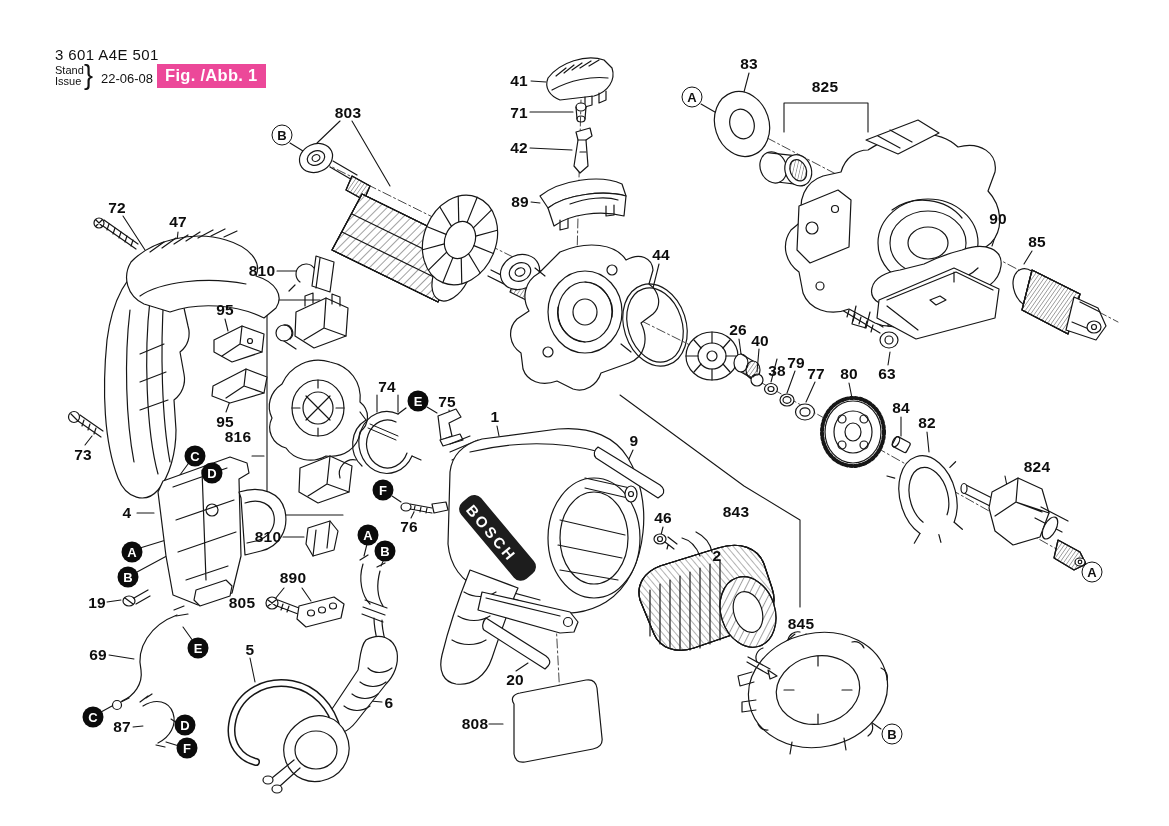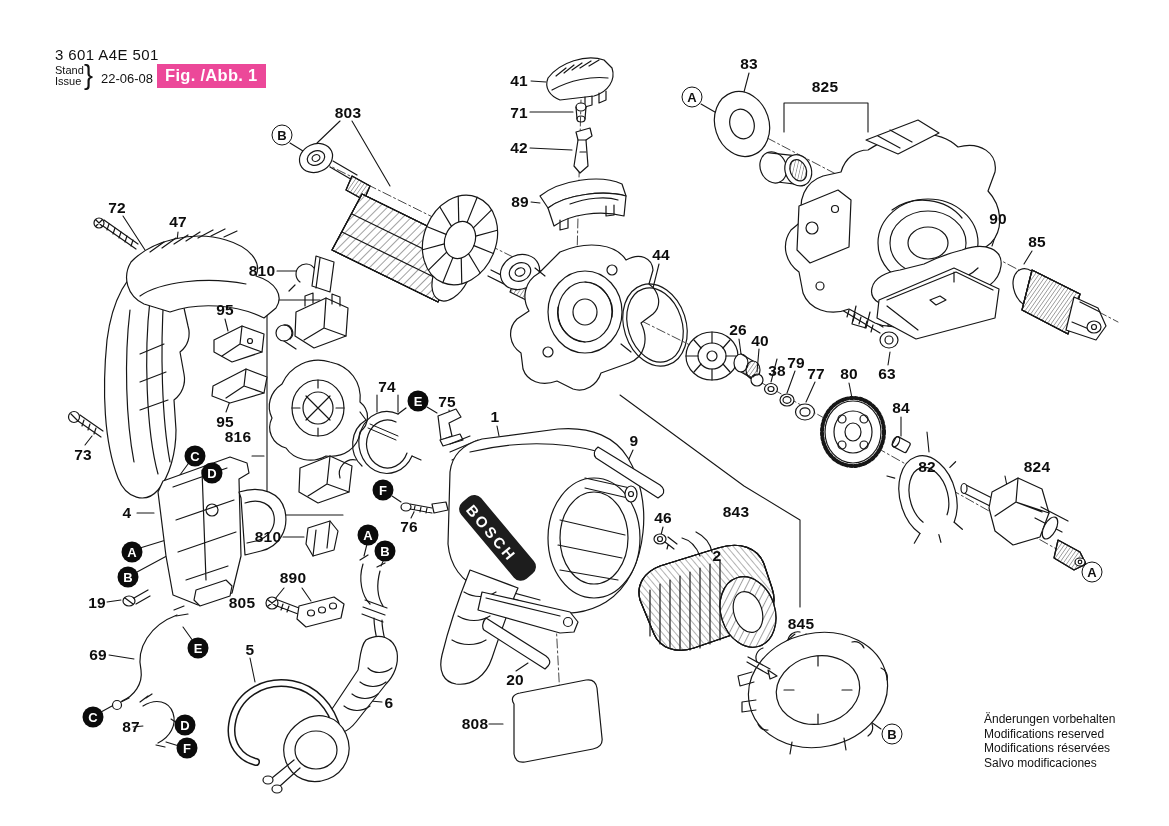--- a/index.html
+++ b/index.html
@@ -446,40 +446,40 @@
       <div class="part-label" style="left: 178px; top: 222px;">47</div>
       <div class="part-label" style="left: 262px; top: 271px;">810</div>
       <div class="part-label" style="left: 225px; top: 310px;">95</div>
       <div class="part-label" style="left: 225px; top: 422px;">95</div>
       <div class="part-label" style="left: 83px; top: 455px;">73</div>
       <div class="part-label" style="left: 238px; top: 437px;">816</div>
       <div class="part-label" style="left: 127px; top: 513px;">4</div>
       <div class="part-label" style="left: 268px; top: 537px;">810</div>
       <div class="part-label" style="left: 97px; top: 603px;">19</div>
       <div class="part-label" style="left: 98px; top: 655px;">69</div>
-      <div class="part-label" style="left: 122px; top: 727px; margin-left: 9px;">87</div>
+      <div class="part-label" style="left: 122px; top: 727px;">87</div>
       <div class="part-label" style="left: 293px; top: 578px;">890</div>
       <div class="part-label" style="left: 242px; top: 603px;">805</div>
       <div class="part-label" style="left: 250px; top: 650px;">5</div>
       <div class="part-label" style="left: 389px; top: 703px;">6</div>
       <div class="part-label" style="left: 387px; top: 387px;">74</div>
       <div class="part-label" style="left: 447px; top: 402px;">75</div>
       <div class="part-label" style="left: 409px; top: 527px;">76</div>
       <div class="part-label" style="left: 495px; top: 417px;">1</div>
       <div class="part-label" style="left: 634px; top: 441px;">9</div>
       <div class="part-label" style="left: 661px; top: 255px;">44</div>
       <div class="part-label" style="left: 738px; top: 330px;">26</div>
       <div class="part-label" style="left: 760px; top: 341px;">40</div>
       <div class="part-label" style="left: 777px; top: 351px; margin-top: 20px;">38</div>
       <div class="part-label" style="left: 796px; top: 363px;">79</div>
       <div class="part-label" style="left: 816px; top: 374px;">77</div>
       <div class="part-label" style="left: 849px; top: 374px;">80</div>
       <div class="part-label" style="left: 887px; top: 374px;">63</div>
       <div class="part-label" style="left: 901px; top: 408px;">84</div>
-      <div class="part-label" style="left: 927px; top: 423px; margin-top: 44px;">82</div>
+      <div class="part-label" style="left: 927px; top: 423px;">82</div>
       <div class="part-label" style="left: 1005px; top: 467px; margin-left: 32px;">824</div>
       <div class="part-label" style="left: 663px; top: 518px;">46</div>
       <div class="part-label" style="left: 717px; top: 556px;">2</div>
       <div class="part-label" style="left: 736px; top: 512px;">843</div>
       <div class="part-label" style="left: 801px; top: 624px;">845</div>
       <div class="part-label" style="left: 515px; top: 680px;">20</div>
       <div class="part-label" style="left: 475px; top: 724px;">808</div>
       <div class="letter outlined" style="left: 282px; top: 135px;">B</div>
       <div class="letter outlined" style="left: 692px; top: 97px;">A</div>
       <div class="letter outlined" style="left: 1092px; top: 572px;">A</div>
@@ -500,20 +500,14 @@
 
 <div class="hdr-pn">3 601 A4E 501</div>
 <div class="hdr-stand">
   <div>Stand</div>
   <div>Issue</div>
 </div>
 <div class="hdr-brace">}</div>
 <div class="hdr-date">22-06-08</div>
 <div class="hdr-fig">Fig. /Abb. 1</div>
 
-<div class="footer-notes">
-  <div>Änderungen vorbehalten</div>
-  <div>Modifications reserved</div>
-  <div>Modifications réservées</div>
-  <div>Salvo modificaciones</div>
+
 </div>
 
-</div>
-
 </body></html>

